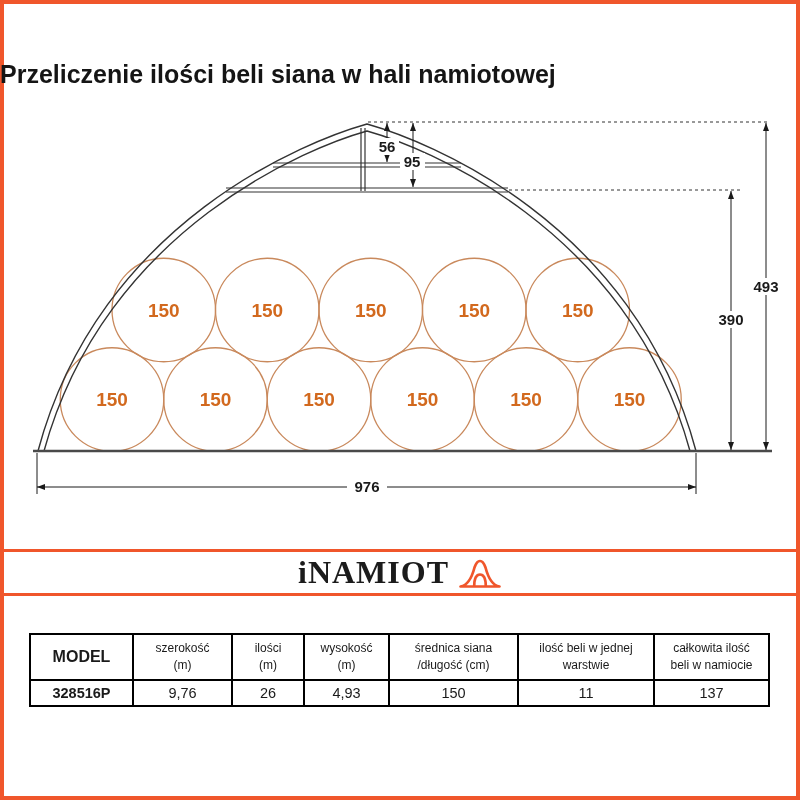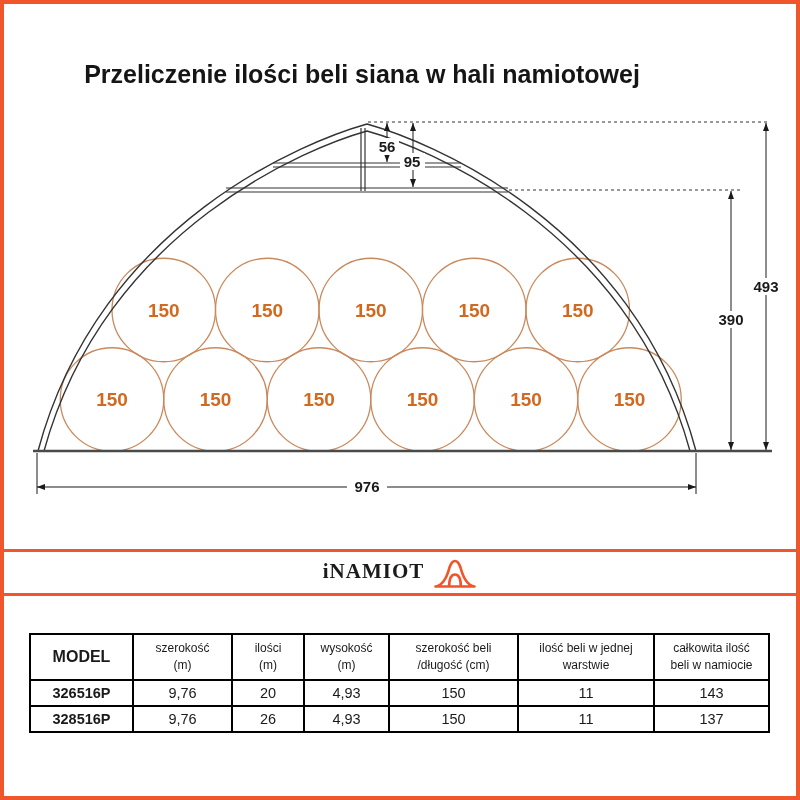--- a/index.html
+++ b/index.html
@@ -5,33 +5,33 @@
   html,body{margin:0;padding:0;}
   body{
     width:800px;height:800px;position:relative;background:#ffffff;
     font-family:"Liberation Sans", sans-serif;overflow:hidden;
   }
   .frame{
     position:absolute;left:0;top:0;width:792px;height:792px;
     border:4px solid #f0562b;
   }
   .page-title{
-    position:absolute;left:0;top:60px;width:724px;text-align:center;
+    position:absolute;left:0;top:60px;width:724px;text-align:left;
     font-size:25px;font-weight:bold;color:#151515;letter-spacing:0px;
   }
   .diagram-svg{position:absolute;left:0;top:0;width:800px;height:545px;}
   .logo-band{
     position:absolute;left:4px;top:549px;width:792px;height:41px;
     border-top:3px solid #f0562b;border-bottom:3px solid #f0562b;
     display:flex;align-items:center;justify-content:center;gap:9px;
     background:#ffffff;
   }
   .logo-text{
     font-family:"Liberation Serif", serif;font-weight:bold;
-    font-size:21px;color:#1b1b1b;letter-spacing:1px;line-height:1;
+    font-size:32px;color:#1b1b1b;letter-spacing:1px;line-height:1;
     transform:translateY(-1px);
   }
   .spec-table{
     position:absolute;left:29px;top:633px;width:739px;
     border-collapse:collapse;table-layout:fixed;background:#fff;
   }
   .spec-table th,.spec-table td{
     border:2px solid #000;text-align:center;vertical-align:middle;
     padding:0;color:#1a1a1a;overflow:hidden;
   }
@@ -169,43 +169,34 @@
       </th>
       <th>
         <div>ilości</div>
         <div>(m)</div>
       </th>
       <th>
         <div>wysokość</div>
         <div>(m)</div>
       </th>
       <th>
-        <div>szerokość beli</div>
+        <div>średnica siana</div>
         <div>/długość (cm)</div>
       </th>
       <th>
         <div>ilość beli w jednej</div>
         <div>warstwie</div>
       </th>
       <th>
         <div>całkowita ilość</div>
         <div>beli w namiocie</div>
       </th>
     </tr>
   </thead>
   <tbody>
-    <tr>
-      <td class="model-cell">326516P</td>
-      <td>9,76</td>
-      <td>20</td>
-      <td>4,93</td>
-      <td>150</td>
-      <td>11</td>
-      <td>143</td>
-    </tr>
     <tr>
       <td class="model-cell">328516P</td>
       <td>9,76</td>
       <td>26</td>
       <td>4,93</td>
       <td>150</td>
       <td>11</td>
       <td>137</td>
     </tr>
   </tbody>

